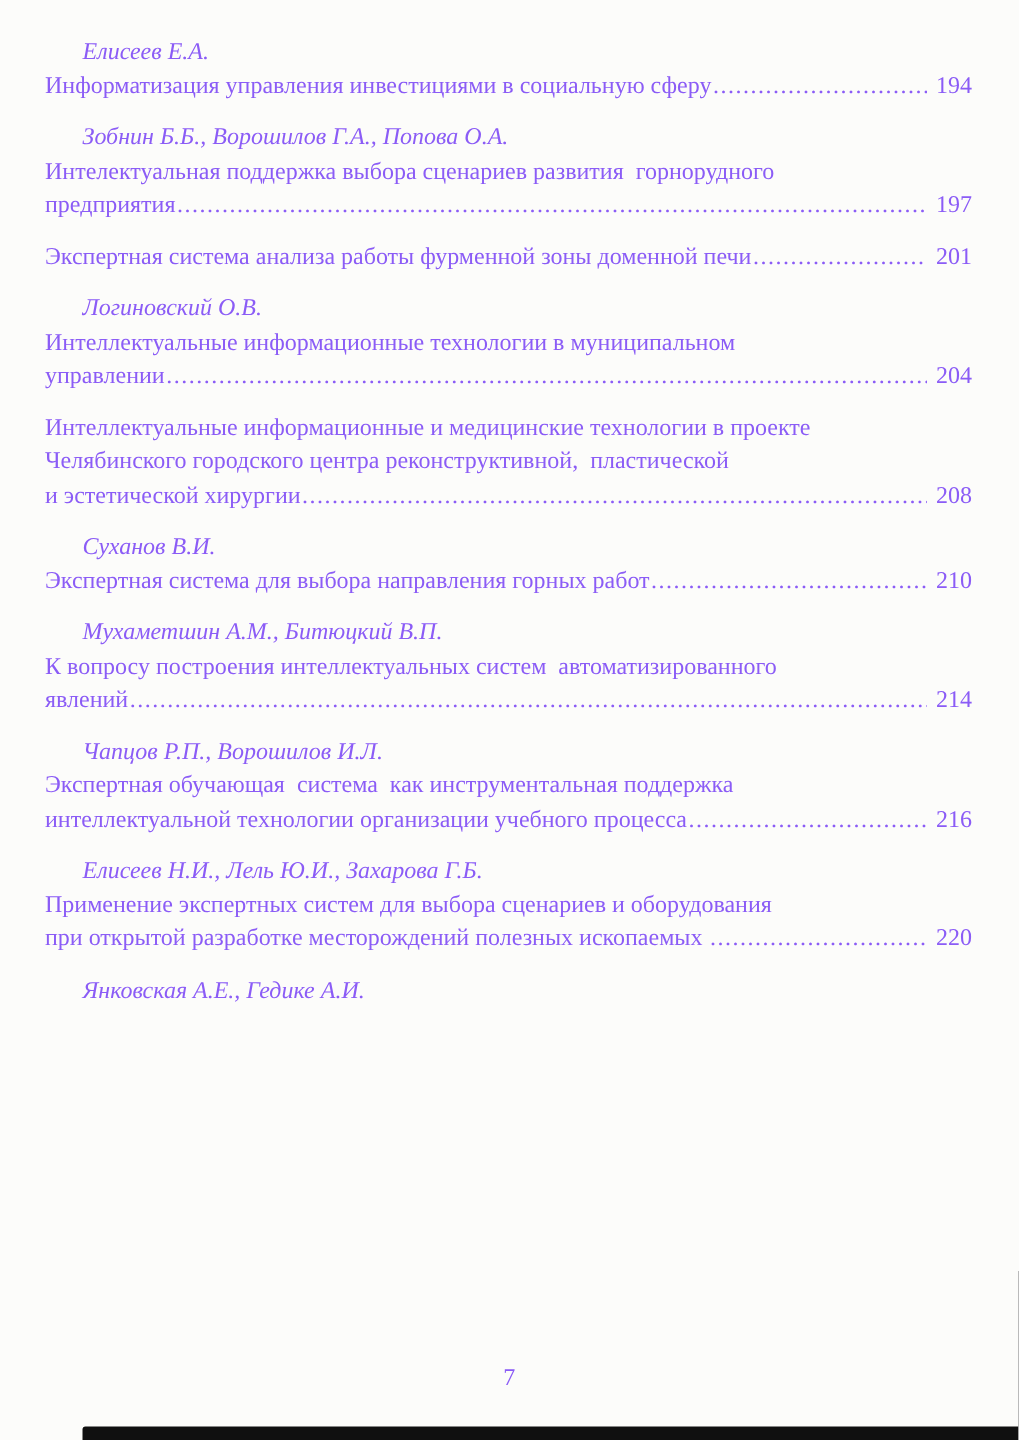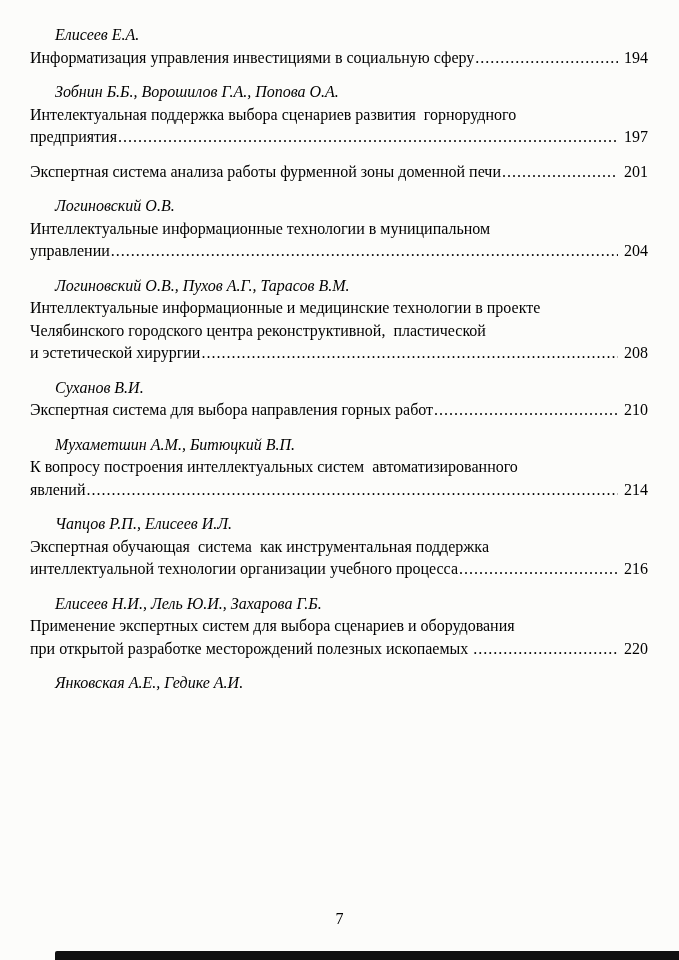--- a/index.html
+++ b/index.html
@@ -11,21 +11,21 @@
   .page {
     position: relative;
     width: 679px;
     height: 960px;
     margin: 0 auto;
     background: #fcfcfa;
     overflow: hidden;
     font-family: "Liberation Serif", "DejaVu Serif", serif;
     font-size: 16px;
     line-height: 22.5px;
-    color: #000000;
+    color: #8b5cf6;
   }
   .content {
     padding: 24px 31px 0 30px;
   }
   .entry {
     margin-bottom: 12px;
   }
   .authors {
     font-style: italic;
     padding-left: 25px;
@@ -108,21 +108,20 @@
       <div class="entry">
         <div class="authors">Логиновский О.В.</div>
         <div class="title-line"><span class="title-text">Интеллектуальные информационные технологии в муниципальном</span></div>
         <div class="title-line last">
           <span class="title-text">управлении</span>
           <span class="dots"></span>
           <span class="pagenum">204</span>
         </div>
       </div>
       <div class="entry">
-        <div class="authors">Логиновский О.В., Пухов А.Г., Тарасов В.М.</div>
         <div class="title-line"><span class="title-text">Интеллектуальные информационные и медицинские технологии в проекте</span></div>
         <div class="title-line"><span class="title-text">Челябинского городского центра реконструктивной,  пластической</span></div>
         <div class="title-line last">
           <span class="title-text">и эстетической хирургии</span>
           <span class="dots"></span>
           <span class="pagenum">208</span>
         </div>
       </div>
       <div class="entry">
         <div class="authors">Суханов В.И.</div>
@@ -135,21 +134,21 @@
       <div class="entry">
         <div class="authors">Мухаметшин А.М., Битюцкий В.П.</div>
         <div class="title-line"><span class="title-text">К вопросу построения интеллектуальных систем  автоматизированного</span></div>
         <div class="title-line last">
           <span class="title-text">явлений</span>
           <span class="dots"></span>
           <span class="pagenum">214</span>
         </div>
       </div>
       <div class="entry">
-        <div class="authors">Чапцов Р.П., Елисеев И.Л.</div>
+        <div class="authors">Чапцов Р.П., Ворошилов И.Л.</div>
         <div class="title-line"><span class="title-text">Экспертная обучающая  система  как инструментальная поддержка</span></div>
         <div class="title-line last">
           <span class="title-text">интеллектуальной технологии организации учебного процесса</span>
           <span class="dots"></span>
           <span class="pagenum">216</span>
         </div>
       </div>
       <div class="entry">
         <div class="authors">Елисеев Н.И., Лель Ю.И., Захарова Г.Б.</div>
         <div class="title-line"><span class="title-text">Применение экспертных систем для выбора сценариев и оборудования</span></div>

